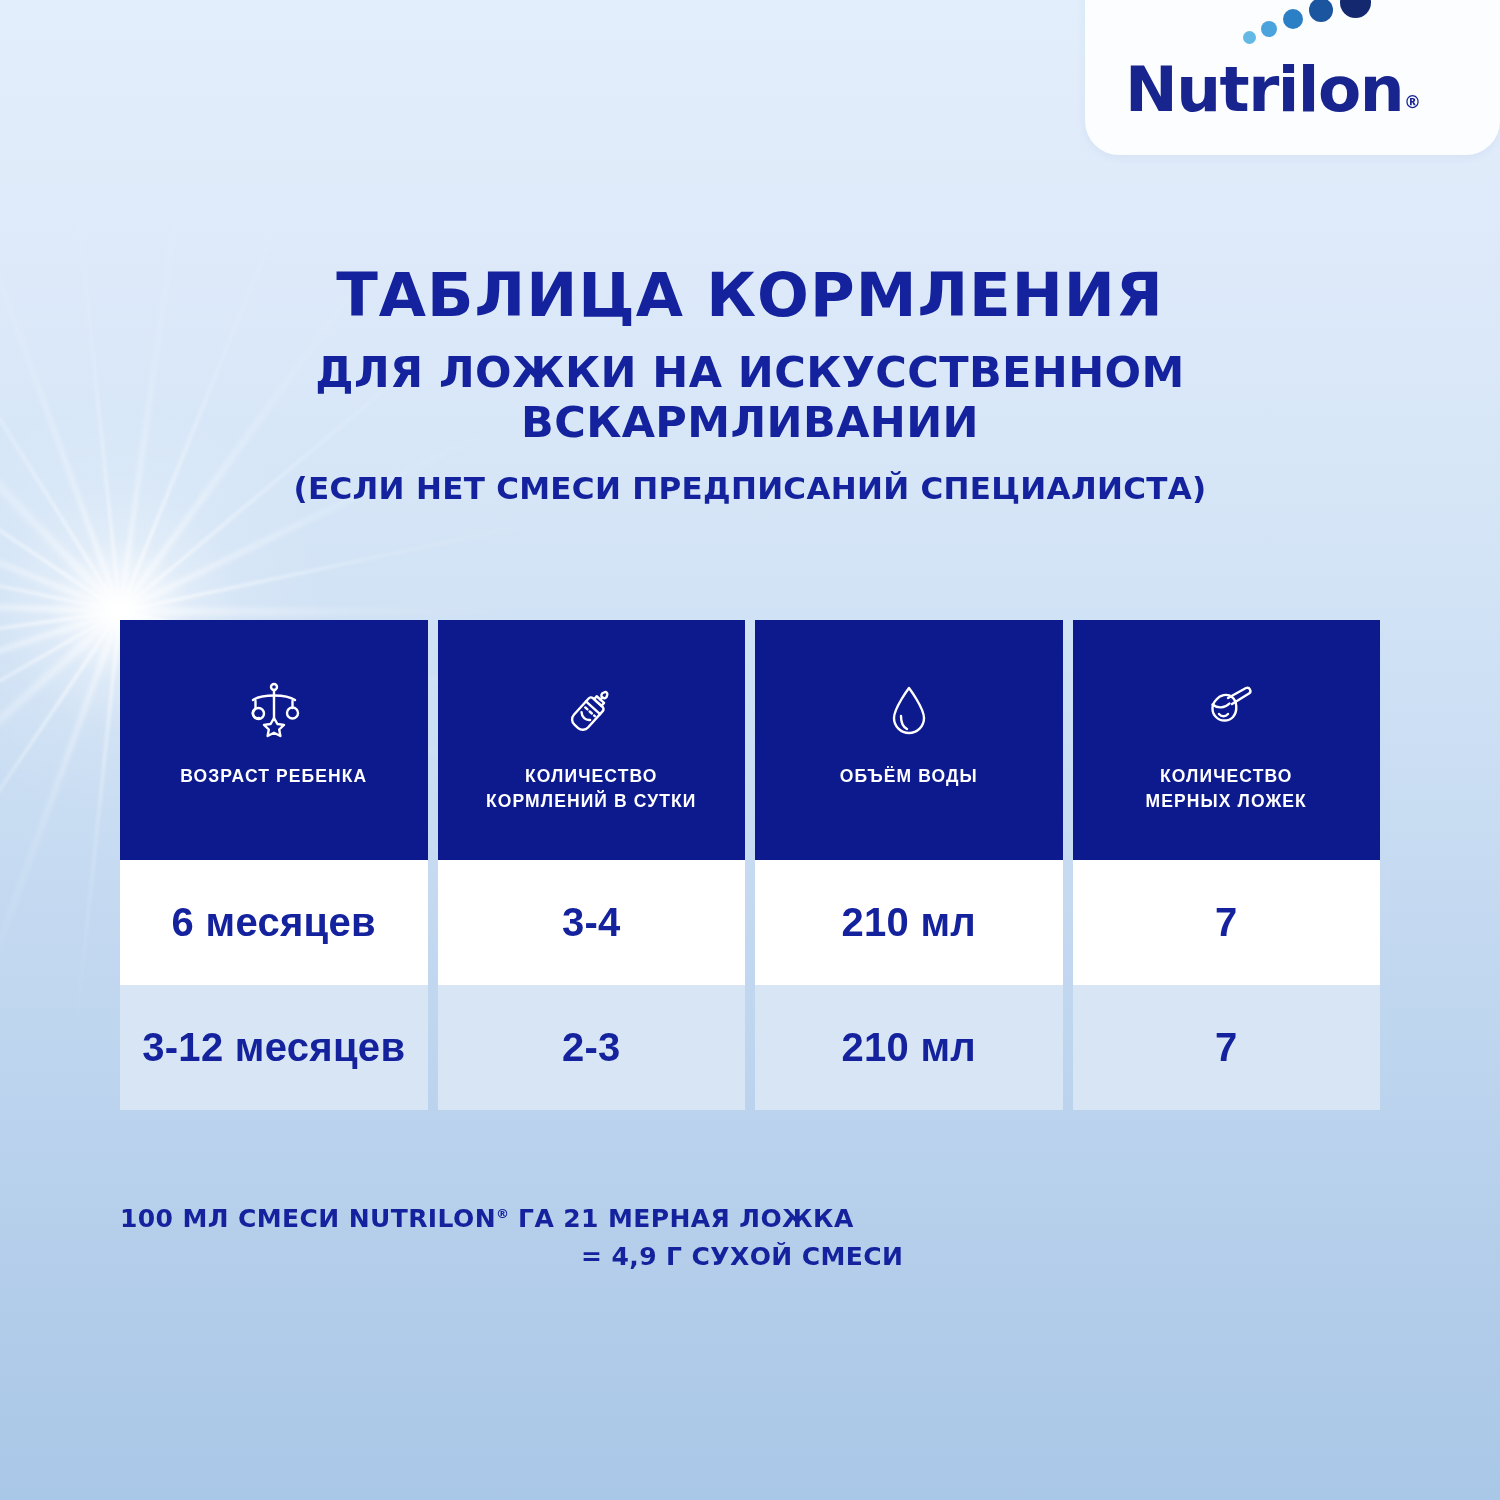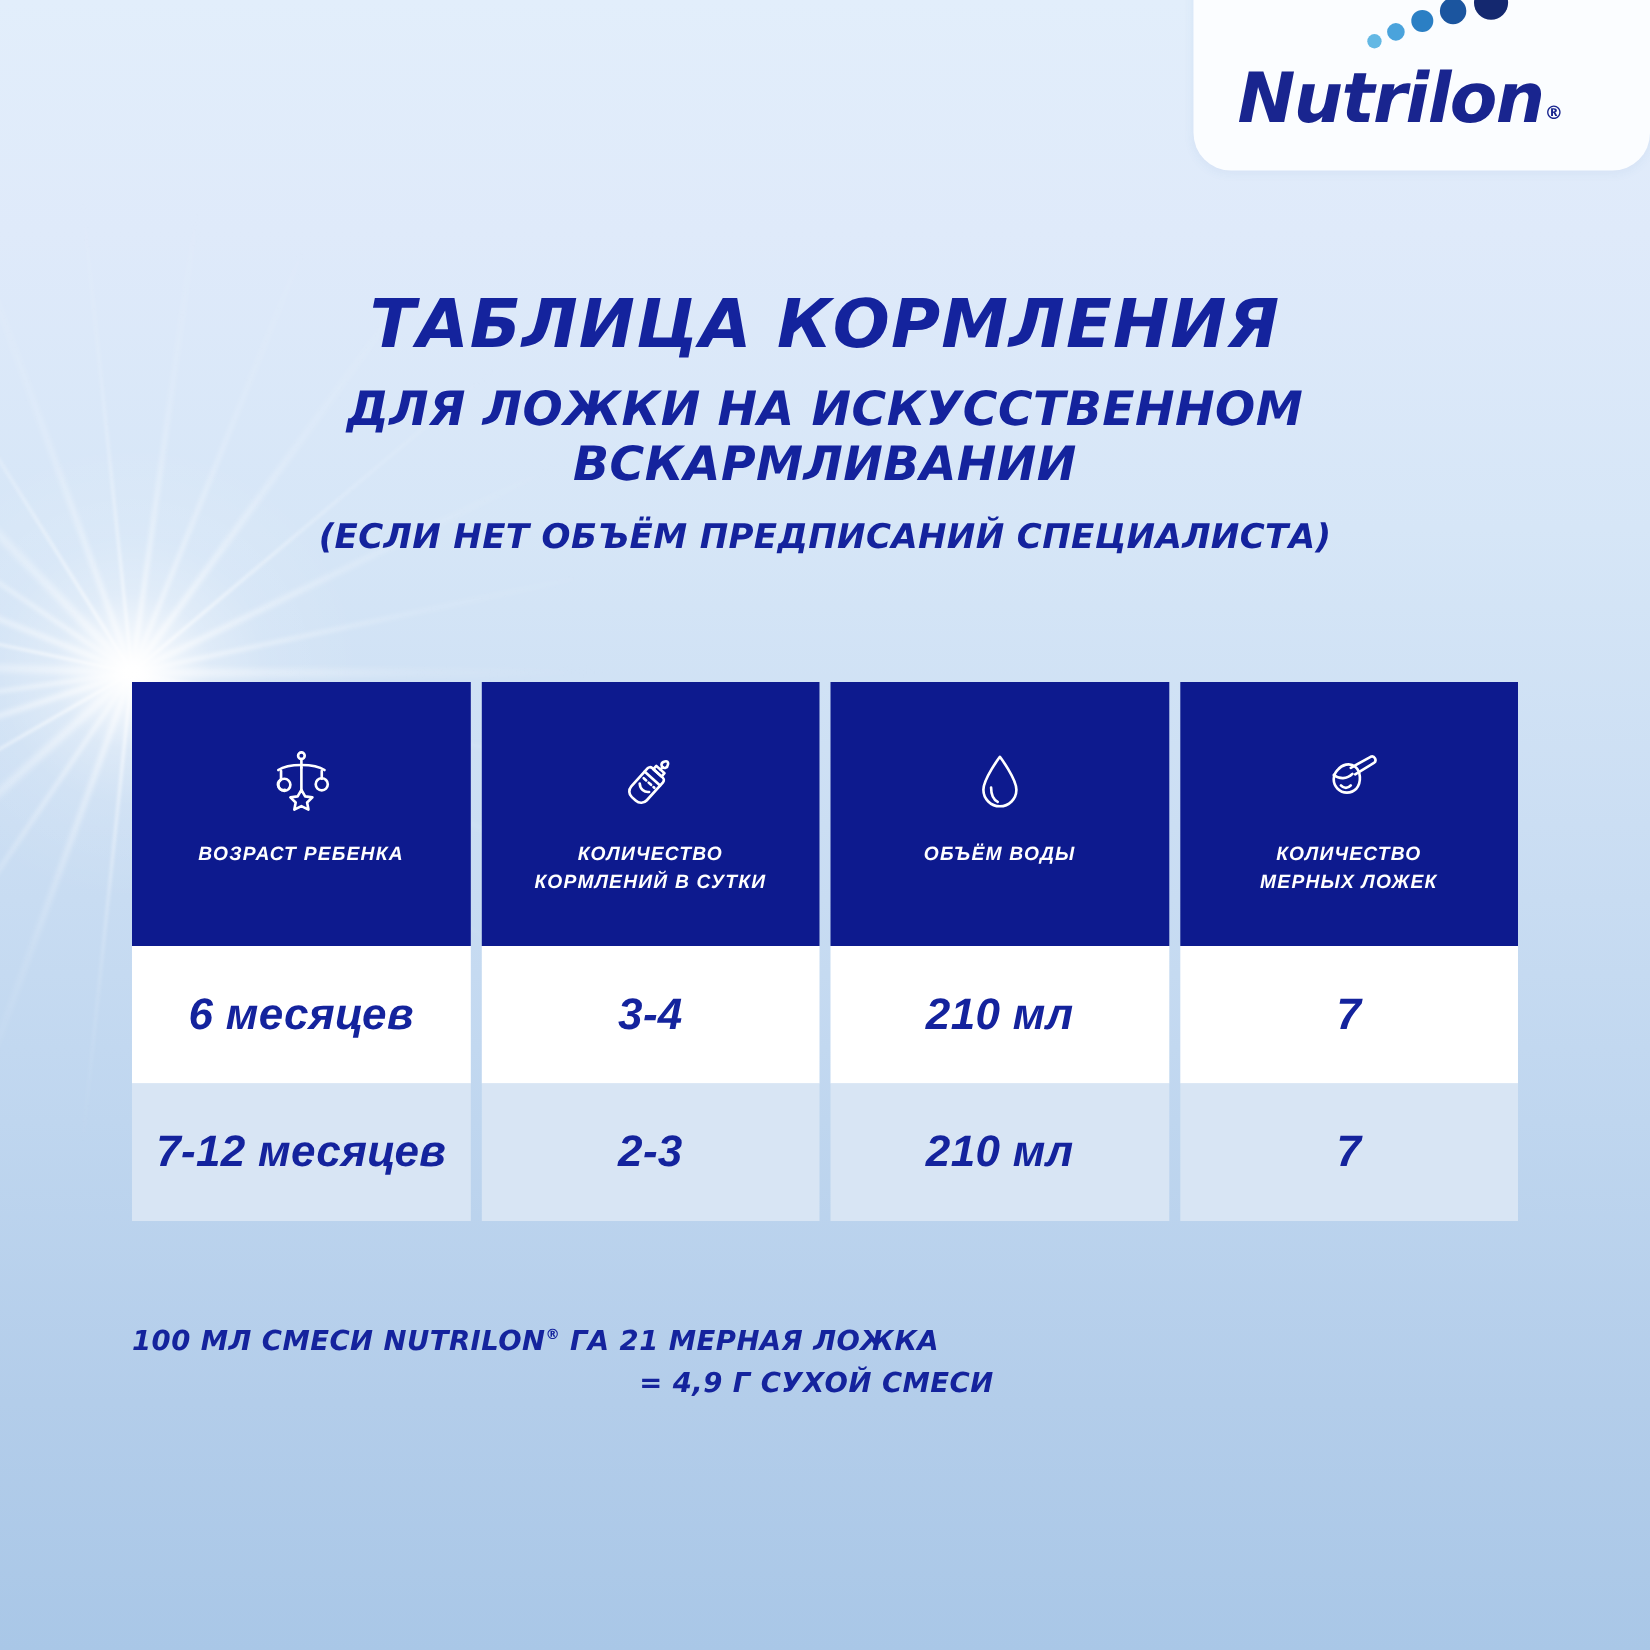--- a/index.html
+++ b/index.html
@@ -22,21 +22,20 @@
     height: 1500px;
     overflow: hidden;
     background: linear-gradient(180deg,
         #e2eefb 0%,
         #dfeafa 14%,
         #d6e6f7 32%,
         #cbdef3 50%,
         #bfd6ef 68%,
         #b3cdea 85%,
         #a9c7e7 100%);
-    font-style: italic;
   }
 
   
   .sunburst {
     position: absolute;
     left: -330px;
     top: 160px;
     width: 900px;
     height: 900px;
     pointer-events: none;
@@ -269,21 +268,21 @@
       <div class="logo-wordmark"><span>Nutrilon</span><span class="reg">®</span></div>
     </div>
   </div>
 
   <div class="headings">
     <div class="title-main">ТАБЛИЦА КОРМЛЕНИЯ</div>
     <div class="title-sub">
       <div>ДЛЯ ЛОЖКИ НА ИСКУССТВЕННОМ</div>
       <div>ВСКАРМЛИВАНИИ</div>
     </div>
-    <div class="title-note">(ЕСЛИ НЕТ ОБЪЁМ ПРЕДПИСАНИЙ СПЕЦИАЛИСТА)</div>
+    <div class="title-note">(ЕСЛИ НЕТ СМЕСИ ПРЕДПИСАНИЙ СПЕЦИАЛИСТА)</div>
   </div>
 
   <div class="table">
 
     <div class="col">
       <div class="cell-head">
         <span class="head-icon">
           <svg viewBox="0 0 64 64" fill="none" stroke="#ffffff" stroke-width="2.4" stroke-linecap="round" stroke-linejoin="round">
             <circle cx="32" cy="9" r="3"></circle>
             <path d="M32 12 V20"></path>
@@ -295,21 +294,21 @@
             <path d="M13 31 a5 5 0 0 0 4 9"></path>
             <circle cx="50.5" cy="35" r="5.5"></circle>
             <path d="M32 40 l3.4 6 6.6 .9 -4.8 4.6 1.2 6.5 -6.4 -3.2 -6.4 3.2 1.2 -6.5 -4.8 -4.6 6.6 -.9 Z"></path>
           </svg>
         </span>
         <span class="head-label">
           <span>ВОЗРАСТ РЕБЕНКА</span>
         </span>
       </div>
       <div class="cell-body row-odd">6 месяцев</div>
-      <div class="cell-body row-even">7-12 месяцев</div>
+      <div class="cell-body row-even">3-12 месяцев</div>
     </div>
 
     <div class="col">
       <div class="cell-head">
         <span class="head-icon">
           <svg viewBox="0 0 64 64" fill="none" stroke="#ffffff" stroke-width="2.4" stroke-linecap="round" stroke-linejoin="round">
             <g transform="rotate(42 32 32)">
               <path d="M27 18 h10 v4 h-10 Z"></path>
               <path d="M30 10 c-2 3 0 5 2 5 s4 -2 2 -5 c-1 -2 -3 -2 -4 0 Z"></path>
               <path d="M32 15 v3"></path>

